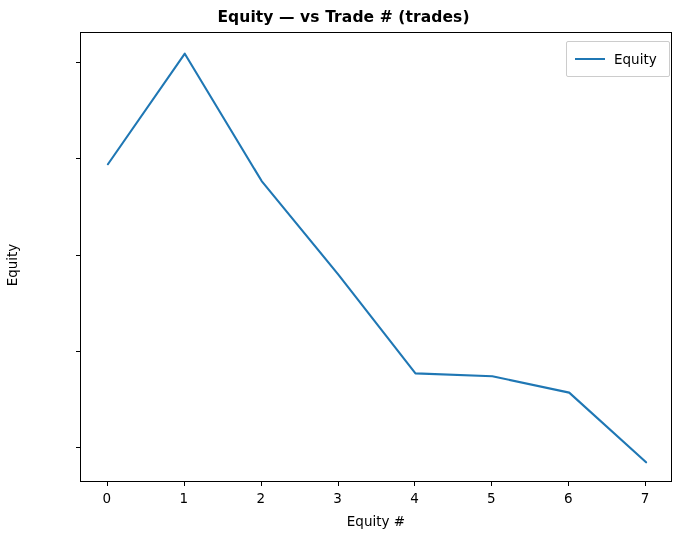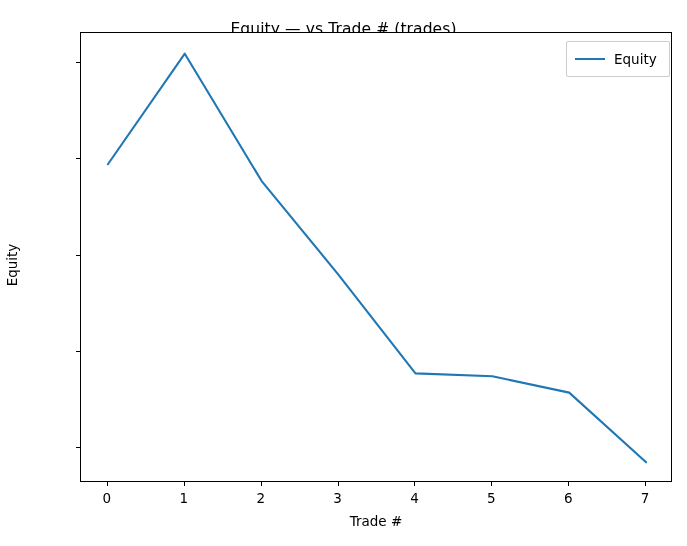--- a/index.html
+++ b/index.html
@@ -15,26 +15,27 @@
   }
   #figure {
     position: relative;
     width: 687px;
     height: 546px;
     background: #ffffff;
   }
   #chart-title {
     position: absolute;
     left: 0;
-    top: 20px;
+    top: 8px;
     width: 687px;
     text-align: center;
     font-size: 15.5px;
     color: #000000;
     letter-spacing: 0.1px;
+    font-weight: bold;
   }
   #axes {
     position: absolute;
     left: 80px;
     top: 32px;
     width: 592px;
     height: 450px;
     border: 1.1px solid #000000;
     box-sizing: border-box;
     background: #ffffff;
@@ -117,21 +118,21 @@
   }
 </style>
 </head>
 <body>
 
 <div id="figure">
 
   <div id="chart-title">Equity — vs Trade # (trades)</div>
 
   <div id="ylabel">Equity</div>
-  <div id="xlabel">Trade #</div>
+  <div id="xlabel">Equity #</div>
 
   <div id="ytick-labels">
     
     
     
     
     
   </div>
   <div id="ytick-marks">
     <div class="ytick-mark" style="top: 62.2885px;"></div>

